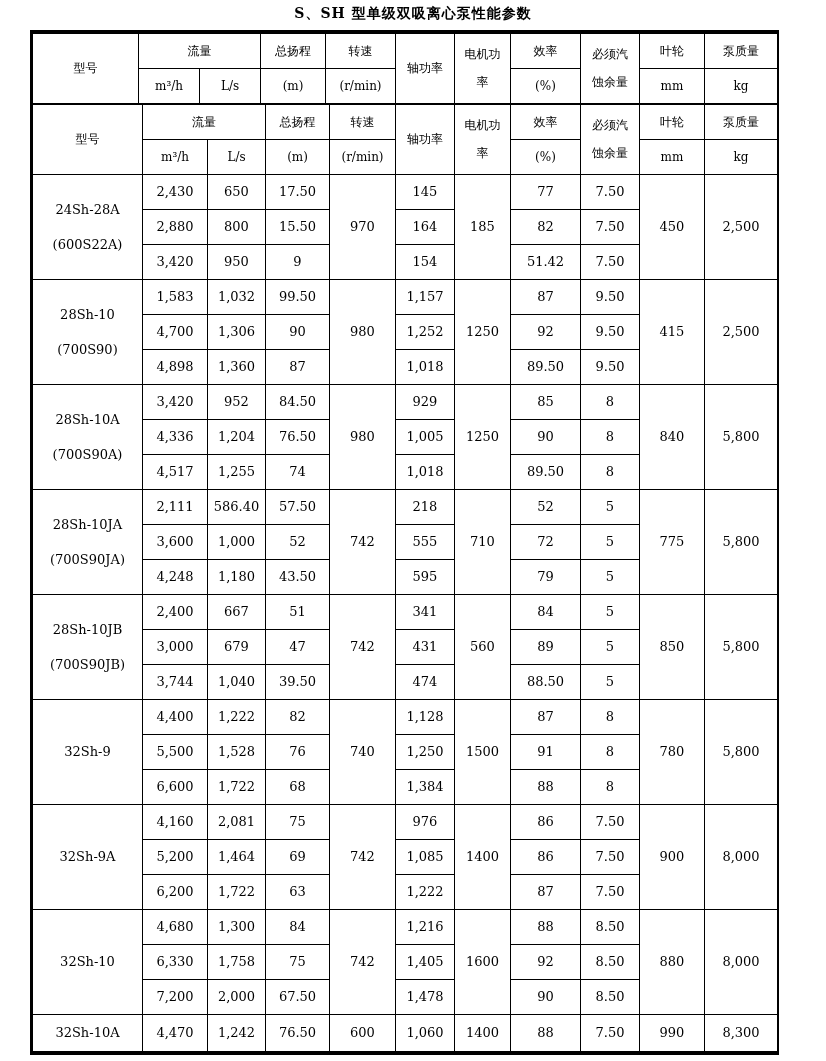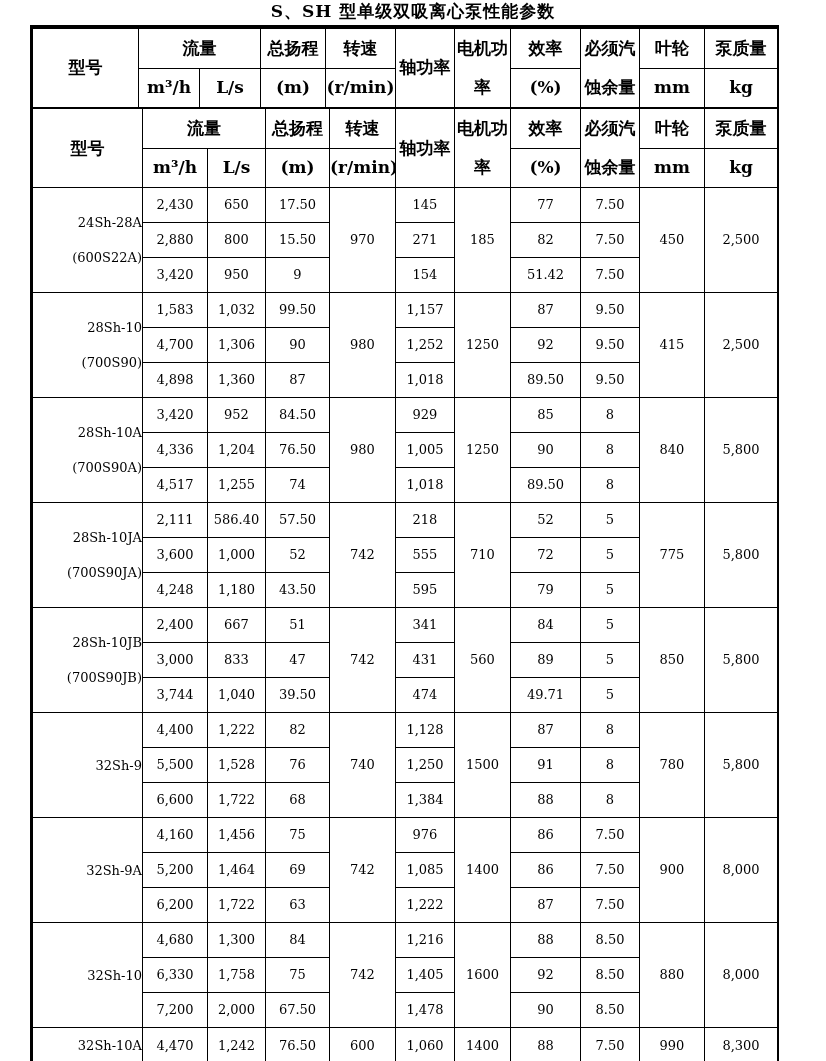--- a/index.html
+++ b/index.html
@@ -1,29 +1,29 @@
 <!DOCTYPE html>
 <html><head>
 <meta charset="utf-8">
 <style>
   html,body{margin:0;padding:0;background:#ffffff;}
   body{width:826px;height:1061px;font-family:"DejaVu Serif","Liberation Serif",serif;color:#000;}
-  .page-title{width:826px;text-align:center;font-weight:bold;font-size:17px;height:25px;
+  .page-title{width:826px;text-align:center;font-weight:bold;font-size:14px;padding-top:5px;height:25px;
               letter-spacing:1px;font-family:"DejaVu Serif","Liberation Serif",serif;}
   .table-outer{margin-left:30px;width:745px;box-sizing:content-box;
                border:2px solid #000;border-top:3px solid #000;border-bottom:3px solid #000;}
   table{border-collapse:collapse;table-layout:fixed;width:100%;}
   td{border:1px solid #000;text-align:center;vertical-align:middle;padding:0;overflow:hidden;
      font-size:13px;line-height:1.25;}
-  .hd td{font-weight:bold;font-size:17px;}
+  .hd td{font-weight:normal;font-size:12px;}
   .hd tr{height:35px;}
   .body-table tr{height:35px;}
   .body-table tr.last{height:37px;}
   .wrap2{white-space:pre-line;line-height:2.3;word-break:break-all;}
-  .model{white-space:pre-line;line-height:2.7;font-size:13px;text-align:right;}
+  .model{white-space:pre-line;line-height:2.7;font-size:13px;}
   .last .model{line-height:1.25;}
 </style>
 </head>
 <body>
 
 <div class="page-title">S、SH 型单级双吸离心泵性能参数</div>
 
 <div class="table-outer">
 
   <table class="hd">
@@ -120,21 +120,21 @@
         <td rowspan="3">185</td>
         <td>77</td>
         <td>7.50</td>
         <td rowspan="3">450</td>
         <td rowspan="3">2,500</td>
       </tr>
       <tr>
         <td>2,880</td>
         <td>800</td>
         <td>15.50</td>
-        <td>271</td>
+        <td>164</td>
         <td>82</td>
         <td>7.50</td>
       </tr>
       <tr>
         <td>3,420</td>
         <td>950</td>
         <td>9</td>
         <td>154</td>
         <td>51.42</td>
         <td>7.50</td>
@@ -242,32 +242,32 @@
         <td rowspan="3">742</td>
         <td>341</td>
         <td rowspan="3">560</td>
         <td>84</td>
         <td>5</td>
         <td rowspan="3">850</td>
         <td rowspan="3">5,800</td>
       </tr>
       <tr>
         <td>3,000</td>
-        <td>833</td>
+        <td>679</td>
         <td>47</td>
         <td>431</td>
         <td>89</td>
         <td>5</td>
       </tr>
       <tr>
         <td>3,744</td>
         <td>1,040</td>
         <td>39.50</td>
         <td>474</td>
-        <td>49.71</td>
+        <td>88.50</td>
         <td>5</td>
       </tr>
 
       <tr>
         <td rowspan="3" class="model">32Sh-9</td>
         <td>4,400</td>
         <td>1,222</td>
         <td>82</td>
         <td rowspan="3">740</td>
         <td>1,128</td>
@@ -290,21 +290,21 @@
         <td>1,722</td>
         <td>68</td>
         <td>1,384</td>
         <td>88</td>
         <td>8</td>
       </tr>
 
       <tr>
         <td rowspan="3" class="model">32Sh-9A</td>
         <td>4,160</td>
-        <td>1,456</td>
+        <td>2,081</td>
         <td>75</td>
         <td rowspan="3">742</td>
         <td>976</td>
         <td rowspan="3">1400</td>
         <td>86</td>
         <td>7.50</td>
         <td rowspan="3">900</td>
         <td rowspan="3">8,000</td>
       </tr>
       <tr>

